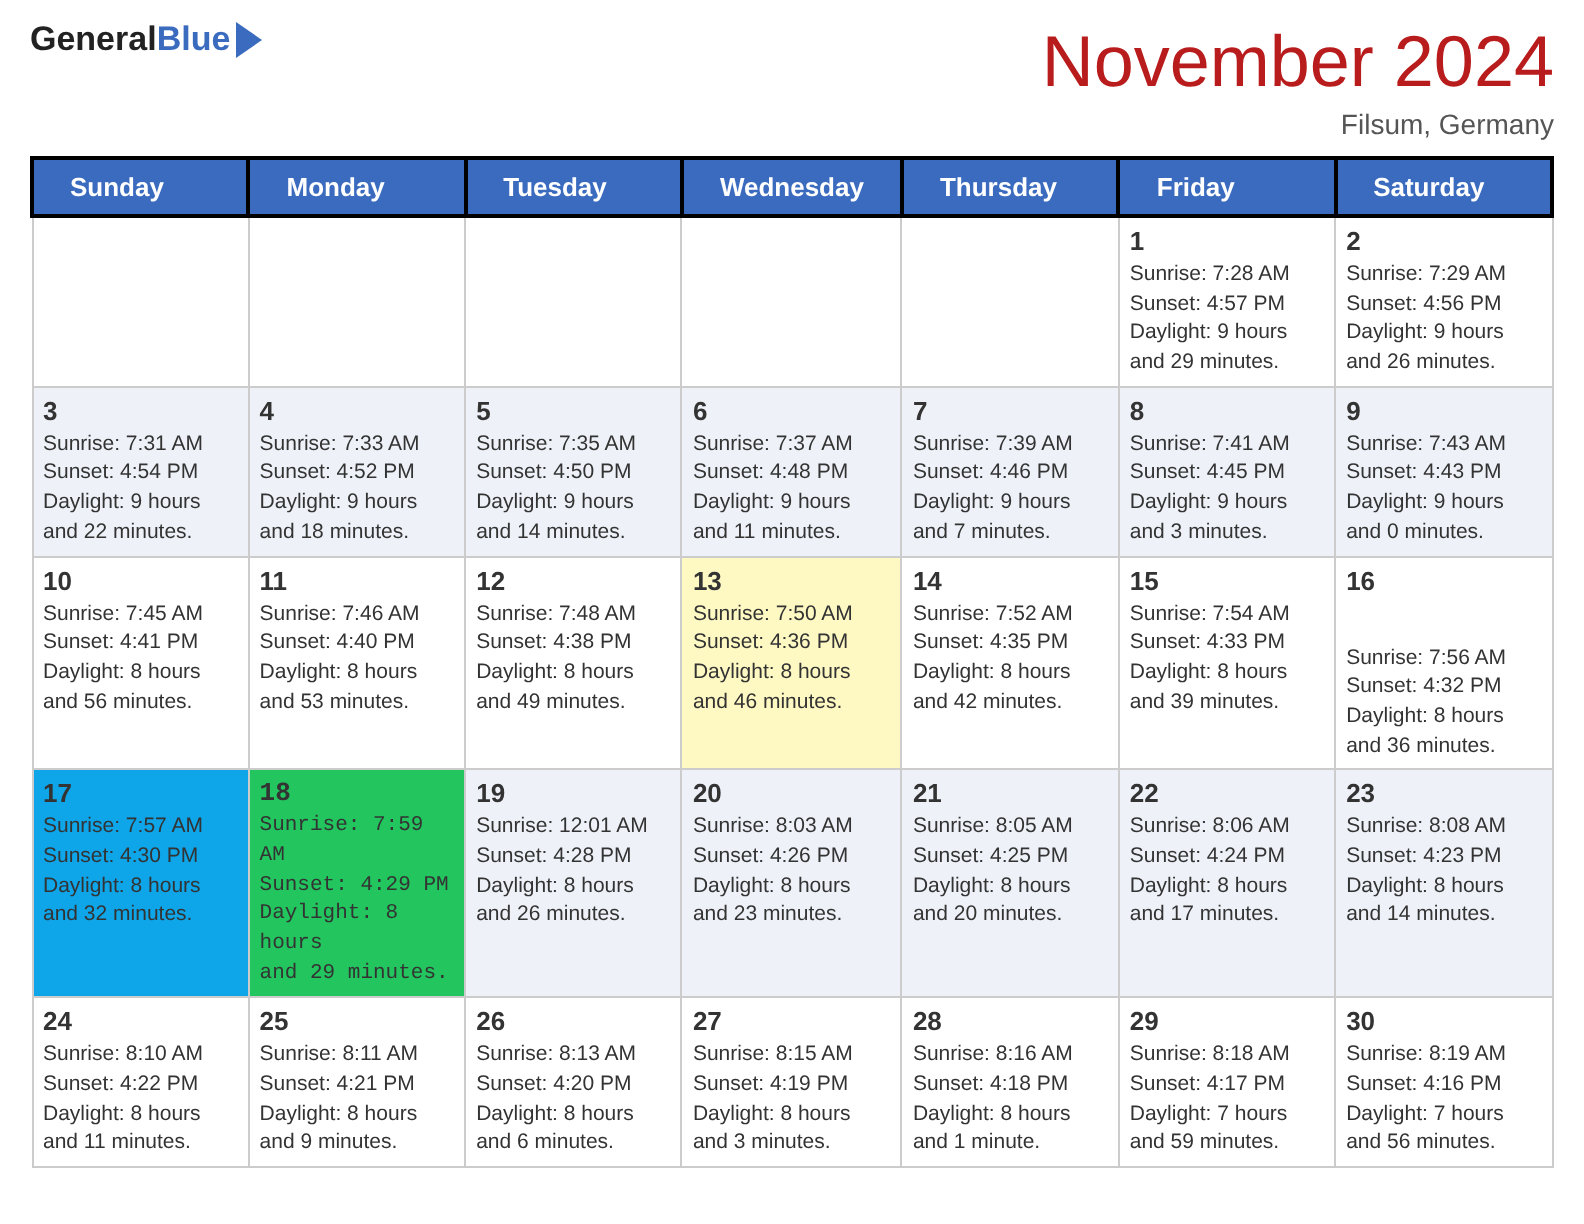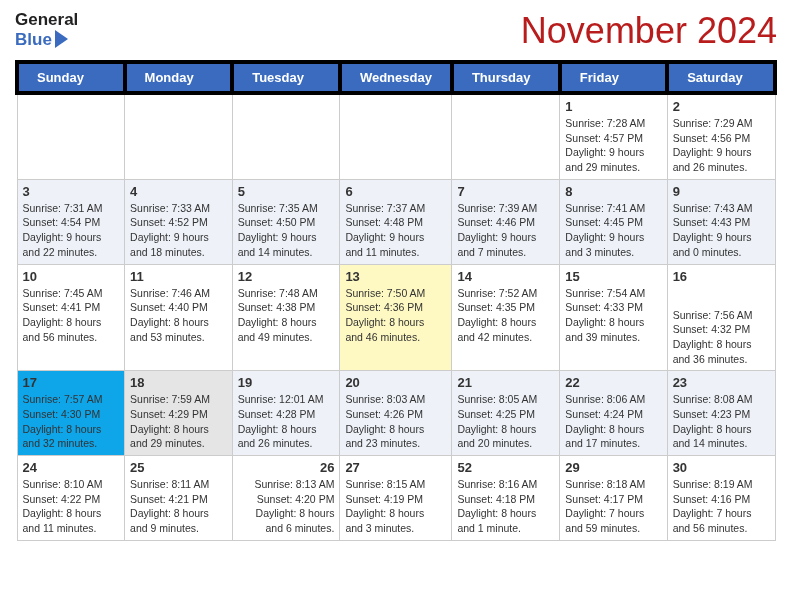--- a/index.html
+++ b/index.html
@@ -3,49 +3,50 @@
   <meta charset="utf-8">
   <style>
     * { box-sizing: border-box; margin: 0; padding: 0; }
     body { font-family: Arial, sans-serif; background: #fff; width: 792px; min-height: 612px; }
     .page { width: 792px; padding: 10px 15px 15px 15px; }
     .header { display: flex; justify-content: space-between; align-items: flex-start; margin-bottom: 8px; }
     .title-block { text-align: right; }
     .month-title { font-size: 36px; color: #b91c1c; font-weight: 300; }
     .location { font-size: 14px; color: #555; margin-top: 2px; }
     .calendar { width: 100%; border-collapse: collapse; }
-    .calendar th { background: #3a6bbf; color: #fff; font-size: 13px; font-weight: bold; padding: 6px 18px; text-align: left; border: 4px solid #000000; }
+    .calendar th { background: #3a6bbf; color: #fff; font-size: 13px; font-weight: bold; padding: 6px 18px; text-align: left; border: 2px solid #000000; }
     .calendar td { border: 1px solid #ccc; vertical-align: top; padding: 4px 5px; font-size: 10.5px; color: #333; width: calc(100%/7); min-height: 80px; }
     .calendar td.empty { background: #fff; }
     .calendar tr:nth-child(even) td { background: #f0f4f8; }
     .calendar tr:nth-child(odd) td { background: #fff; }
     .calendar thead tr th { background: #3a6bbf; }
     .day-num { font-weight: bold; font-size: 13px; display: block; margin-bottom: 2px; }
     .day-info { line-height: 1.4; }
     .logo-container { display: flex; flex-direction: row; align-items: center; }
     .logo-name-top { font-weight: bold; font-size: 17px; color: #222; }
     .logo-name-bot { font-weight: bold; font-size: 17px; color: #3a6bbf; }
     .logo-chevron { display: inline-block; width: 0; height: 0; border-style: solid; border-width: 9px 0 9px 13px; border-color: transparent transparent transparent #3a6bbf; margin-left: 3px; vertical-align: middle; }
   </style>
 </head>
 <body>
 
 <div class="page">
   <div class="header">
     <div class="logo-container">
-      <div style="display:flex;flex-direction:column;line-height:1.15;">
+      <div style="display:flex;flex-direction:row;line-height:1.15;">
         <span class="logo-name-top">General</span>
         <span style="display:flex;align-items:center;">
           <span class="logo-name-bot">Blue</span>
           <span class="logo-chevron"></span>
         </span>
       </div>
     </div>
     <div class="title-block">
       <div class="month-title">November 2024</div>
+      <div class="location">Filsum, Germany</div>
     </div>
   </div>
 
   <table class="calendar">
     <thead>
       <tr>
         <th>Sunday</th>
         <th>Monday</th>
         <th>Tuesday</th>
         <th>Wednesday</th>
@@ -179,21 +180,21 @@
           </td>
         </tr>
         <tr>
           <td style="background: #0ea5e9;">
             <span class="day-num">17</span>
             <div class="day-info" style="white-space: pre-line;">Sunrise: 7:57 AM
 Sunset: 4:30 PM
 Daylight: 8 hours
 and 32 minutes.</div>
           </td>
-          <td style="background: #e5e5e5;">
+          <td style="background: #22c55e; font-family: Liberation Mono, monospace;">
             <span class="day-num">18</span>
             <div class="day-info" style="white-space: pre-line;">Sunrise: 7:59 AM
 Sunset: 4:29 PM
 Daylight: 8 hours
 and 29 minutes.</div>
           </td>
           <td style="background: rgb(238, 242, 248);">
             <span class="day-num">19</span>
             <div class="day-info" style="white-space: pre-line;">Sunrise: 12:01 AM
 Sunset: 4:28 PM
@@ -237,36 +238,36 @@
 Daylight: 8 hours
 and 11 minutes.</div>
           </td>
           <td style="background: rgb(255, 255, 255);">
             <span class="day-num">25</span>
             <div class="day-info" style="white-space: pre-line;">Sunrise: 8:11 AM
 Sunset: 4:21 PM
 Daylight: 8 hours
 and 9 minutes.</div>
           </td>
-          <td style="background: rgb(255, 255, 255); text-align: right;">
+          <td style="background: rgb(255, 255, 255);">
             <span class="day-num">26</span>
             <div class="day-info" style="white-space: pre-line;">Sunrise: 8:13 AM
 Sunset: 4:20 PM
 Daylight: 8 hours
 and 6 minutes.</div>
           </td>
           <td style="background: rgb(255, 255, 255);">
             <span class="day-num">27</span>
             <div class="day-info" style="white-space: pre-line;">Sunrise: 8:15 AM
 Sunset: 4:19 PM
 Daylight: 8 hours
 and 3 minutes.</div>
           </td>
           <td style="background: rgb(255, 255, 255);">
-            <span class="day-num">52</span>
+            <span class="day-num">28</span>
             <div class="day-info" style="white-space: pre-line;">Sunrise: 8:16 AM
 Sunset: 4:18 PM
 Daylight: 8 hours
 and 1 minute.</div>
           </td>
           <td style="background: rgb(255, 255, 255);">
             <span class="day-num">29</span>
             <div class="day-info" style="white-space: pre-line;">Sunrise: 8:18 AM
 Sunset: 4:17 PM
 Daylight: 7 hours

